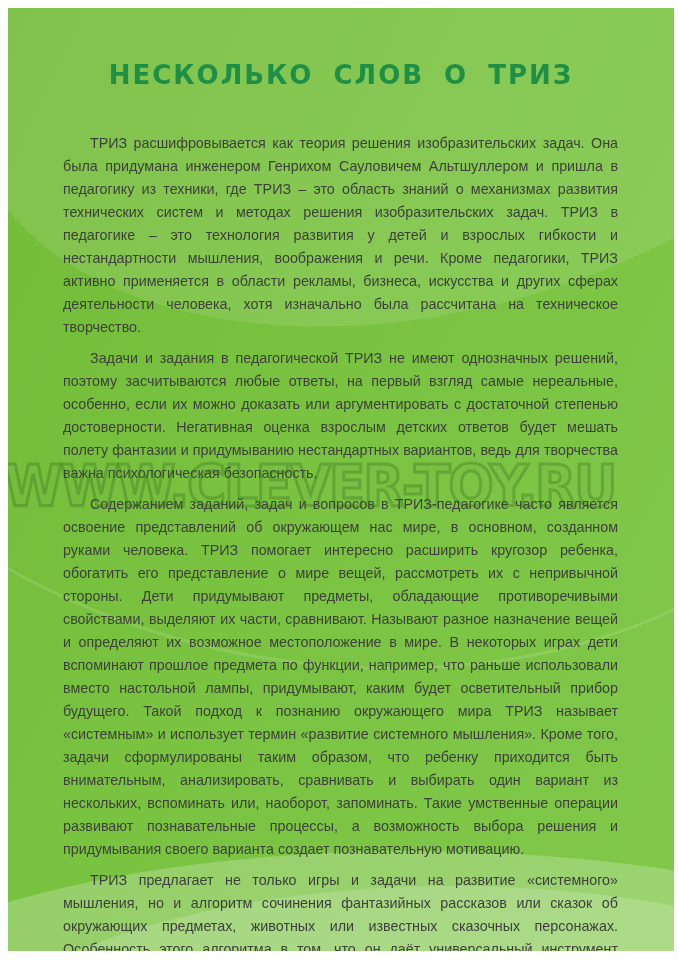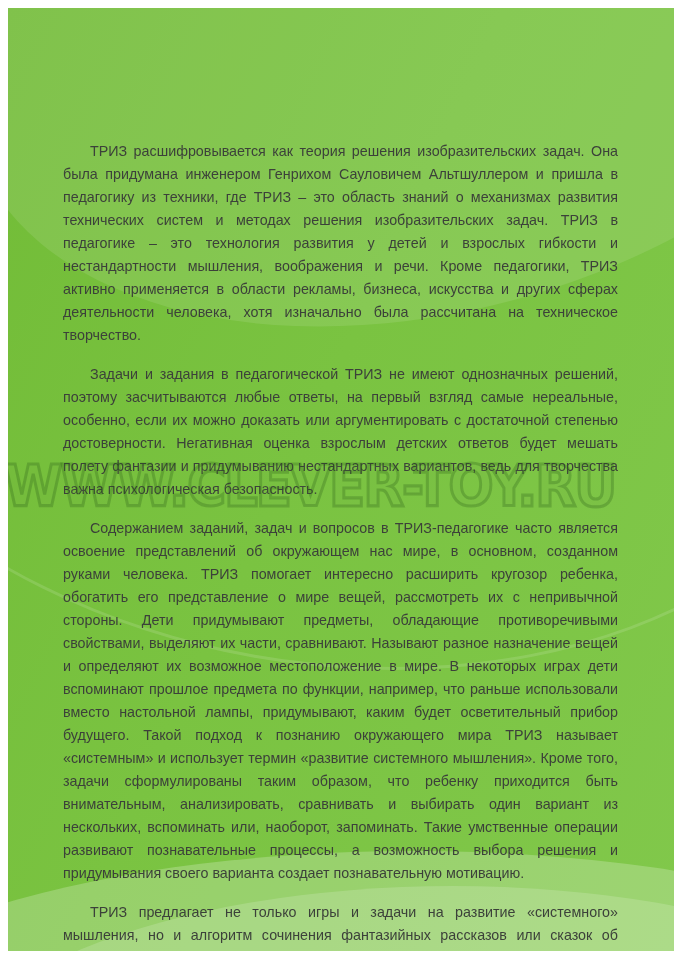--- a/index.html
+++ b/index.html
@@ -84,21 +84,21 @@
     position: absolute;
     top: 116px;
     left: 55px;
     right: 56px;
     color: #3c413a;
     font-size: 14.3px;
     line-height: 23px;
     text-align: justify;
   }
   .content p {
-    margin: 16px 0 3px 0;
+    margin: 8px 0 3px 0;
     text-indent: 27px;
   }
   
   .watermark {
     position: absolute;
     top: 448px;
     left: -4px;
     width: 690px;
     white-space: nowrap;
     overflow: hidden;
@@ -116,20 +116,21 @@
 </head>
 <body>
 
 <div class="page">
 
   <div class="swoosh-top-right"></div>
   <div class="swoosh-arc"></div>
   <div class="bottom-band"></div>
   <div class="bottom-band-2"></div>
 
+  <h1 class="title">НЕСКОЛЬКО СЛОВ О ТРИЗ</h1>
 
   <div class="content">
     <p>ТРИЗ расшифровывается как теория решения изобразительских задач. Она была придумана инженером Генрихом Сауловичем Альтшуллером и пришла в педагогику из техники, где ТРИЗ – это область знаний о механизмах развития технических систем и методах решения изобразительских задач. ТРИЗ в педагогике – это технология развития у детей и взрослых гибкости и нестандартности мышления, воображения и речи. Кроме педагогики, ТРИЗ активно применяется в области рекламы, бизнеса, искусства и других сферах деятельности человека, хотя изначально была рассчитана на техническое творчество.</p>
     <p>Задачи и задания в педагогической ТРИЗ не имеют однозначных решений, поэтому засчитываются любые ответы, на первый взгляд самые нереальные, особенно, если их можно доказать или аргументировать с достаточной степенью достоверности. Негативная оценка взрослым детских ответов будет мешать полету фантазии и придумыванию нестандартных вариантов, ведь для творчества важна психологическая безопасность.</p>
     <p>Содержанием заданий, задач и вопросов в ТРИЗ-педагогике часто является освоение представлений об окружающем нас мире, в основном, созданном руками человека. ТРИЗ помогает интересно расширить кругозор ребенка, обогатить его представление о мире вещей, рассмотреть их с непривычной стороны. Дети придумывают предметы, обладающие противоречивыми свойствами, выделяют их части, сравнивают. Называют разное назначение вещей и определяют их возможное местоположение в мире. В некоторых играх дети вспоминают прошлое предмета по функции, например, что раньше использовали вместо настольной лампы, придумывают, каким будет осветительный прибор будущего. Такой подход к познанию окружающего мира ТРИЗ называет «системным» и использует термин «развитие системного мышления». Кроме того, задачи сформулированы таким образом, что ребенку приходится быть внимательным, анализировать, сравнивать и выбирать один вариант из нескольких, вспоминать или, наоборот, запоминать. Такие умственные операции развивают познавательные процессы, а возможность выбора решения и придумывания своего варианта создает познавательную мотивацию.</p>
     <p>ТРИЗ предлагает не только игры и задачи на развитие «системного» мышления, но и алгоритм сочинения фантазийных рассказов или сказок об окружающих предметах, животных или известных сказочных персонажах. Особенность этого алгоритма в том, что он даёт универсальный инструмент придумывания сказочных историй определенного типа и дети, и взрослые, овладев им, будут легко сочинять рассказы или сказки.</p>
 
   </div>
 
   <div class="watermark">WWW.CLEVER-TOY.RU</div>

